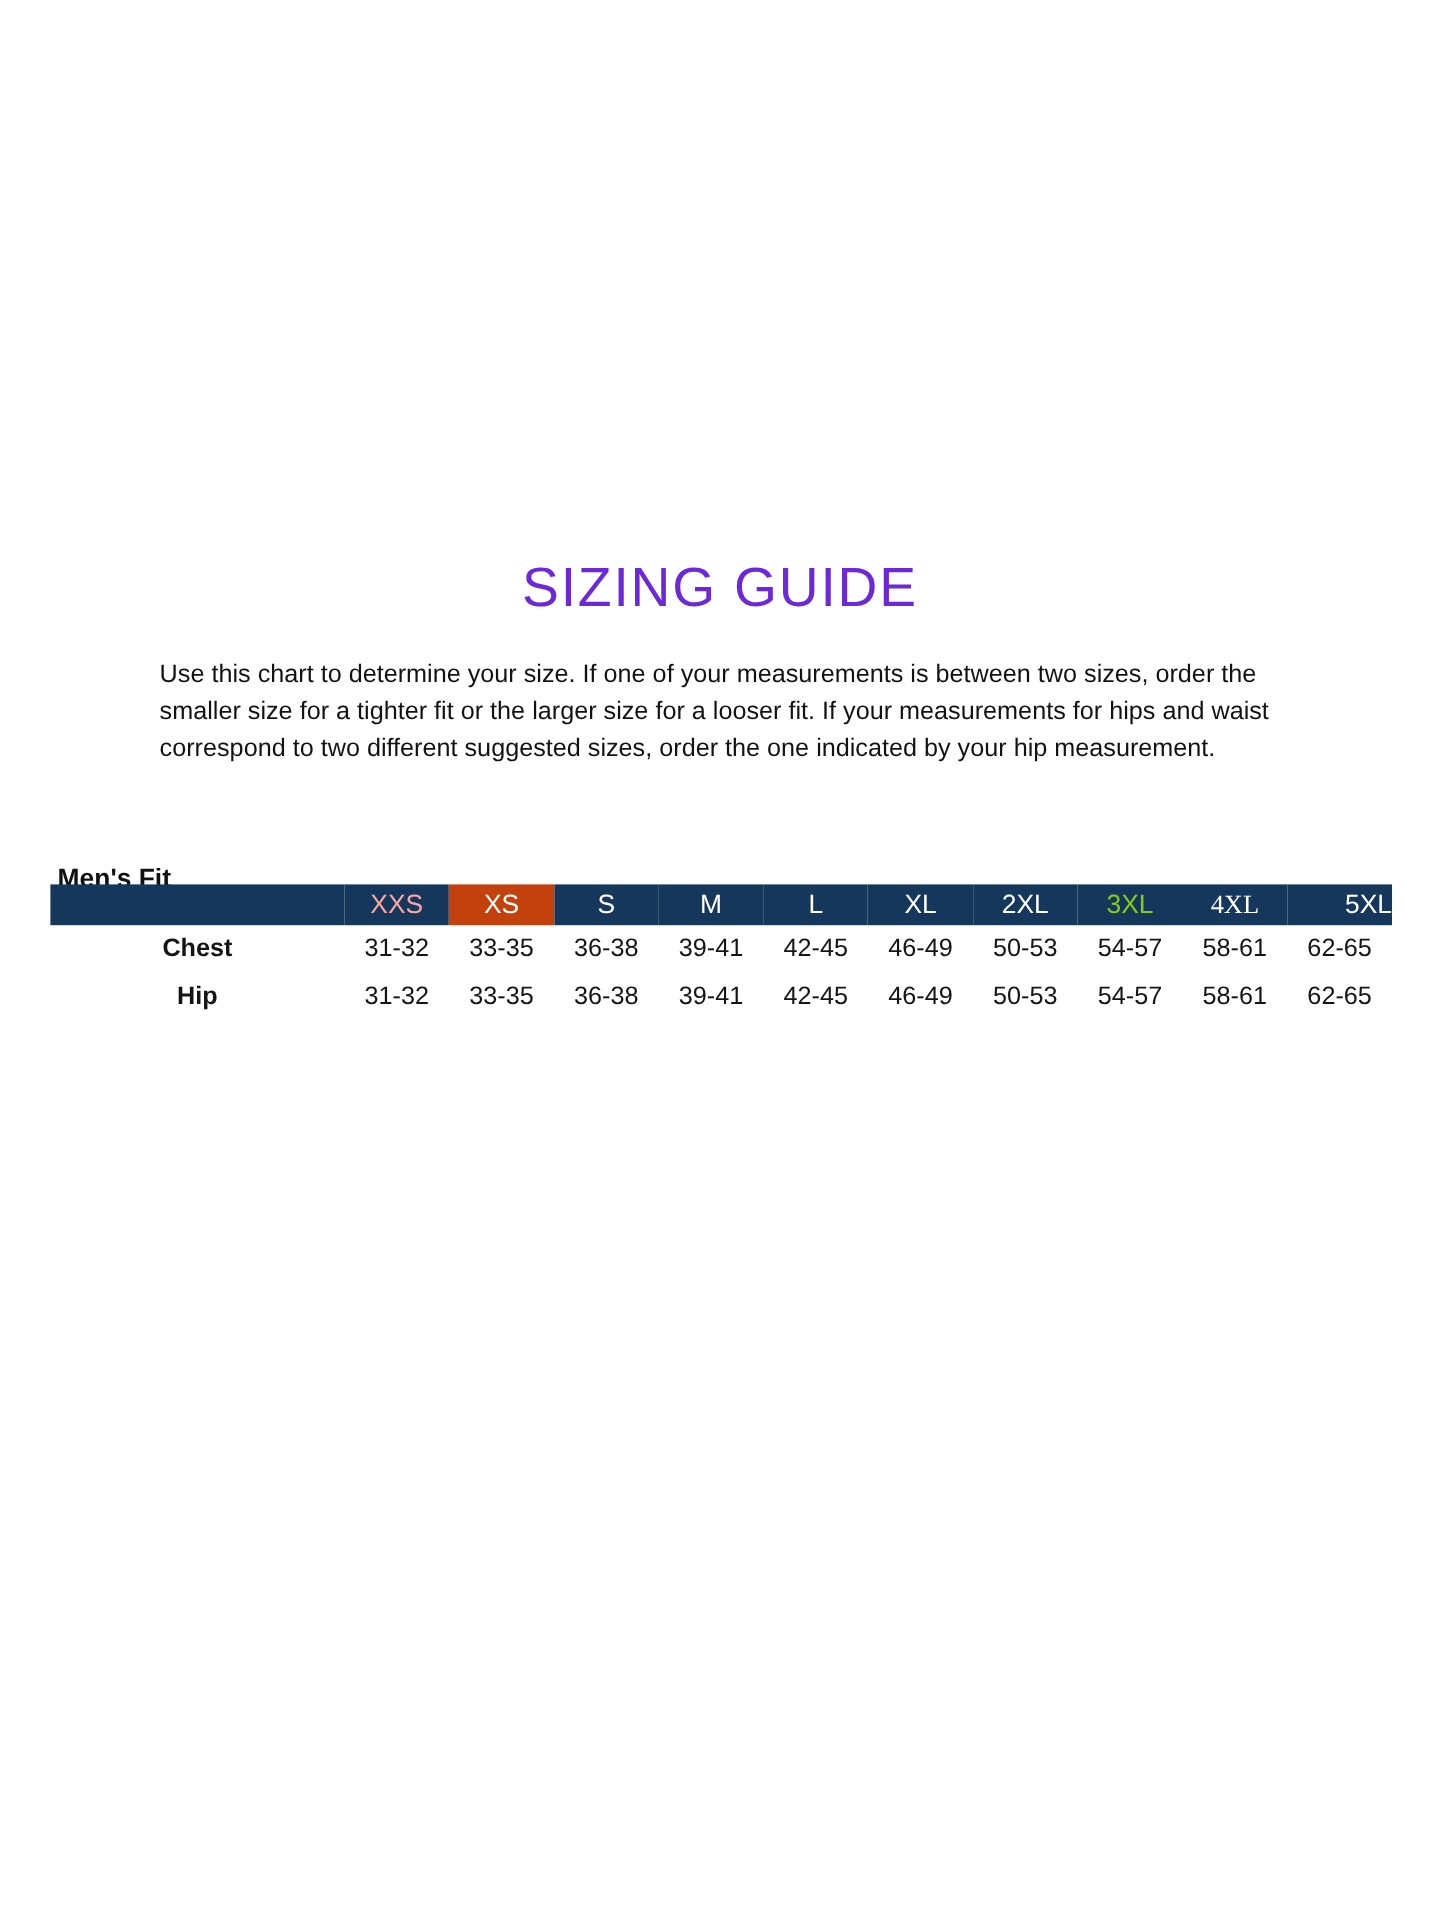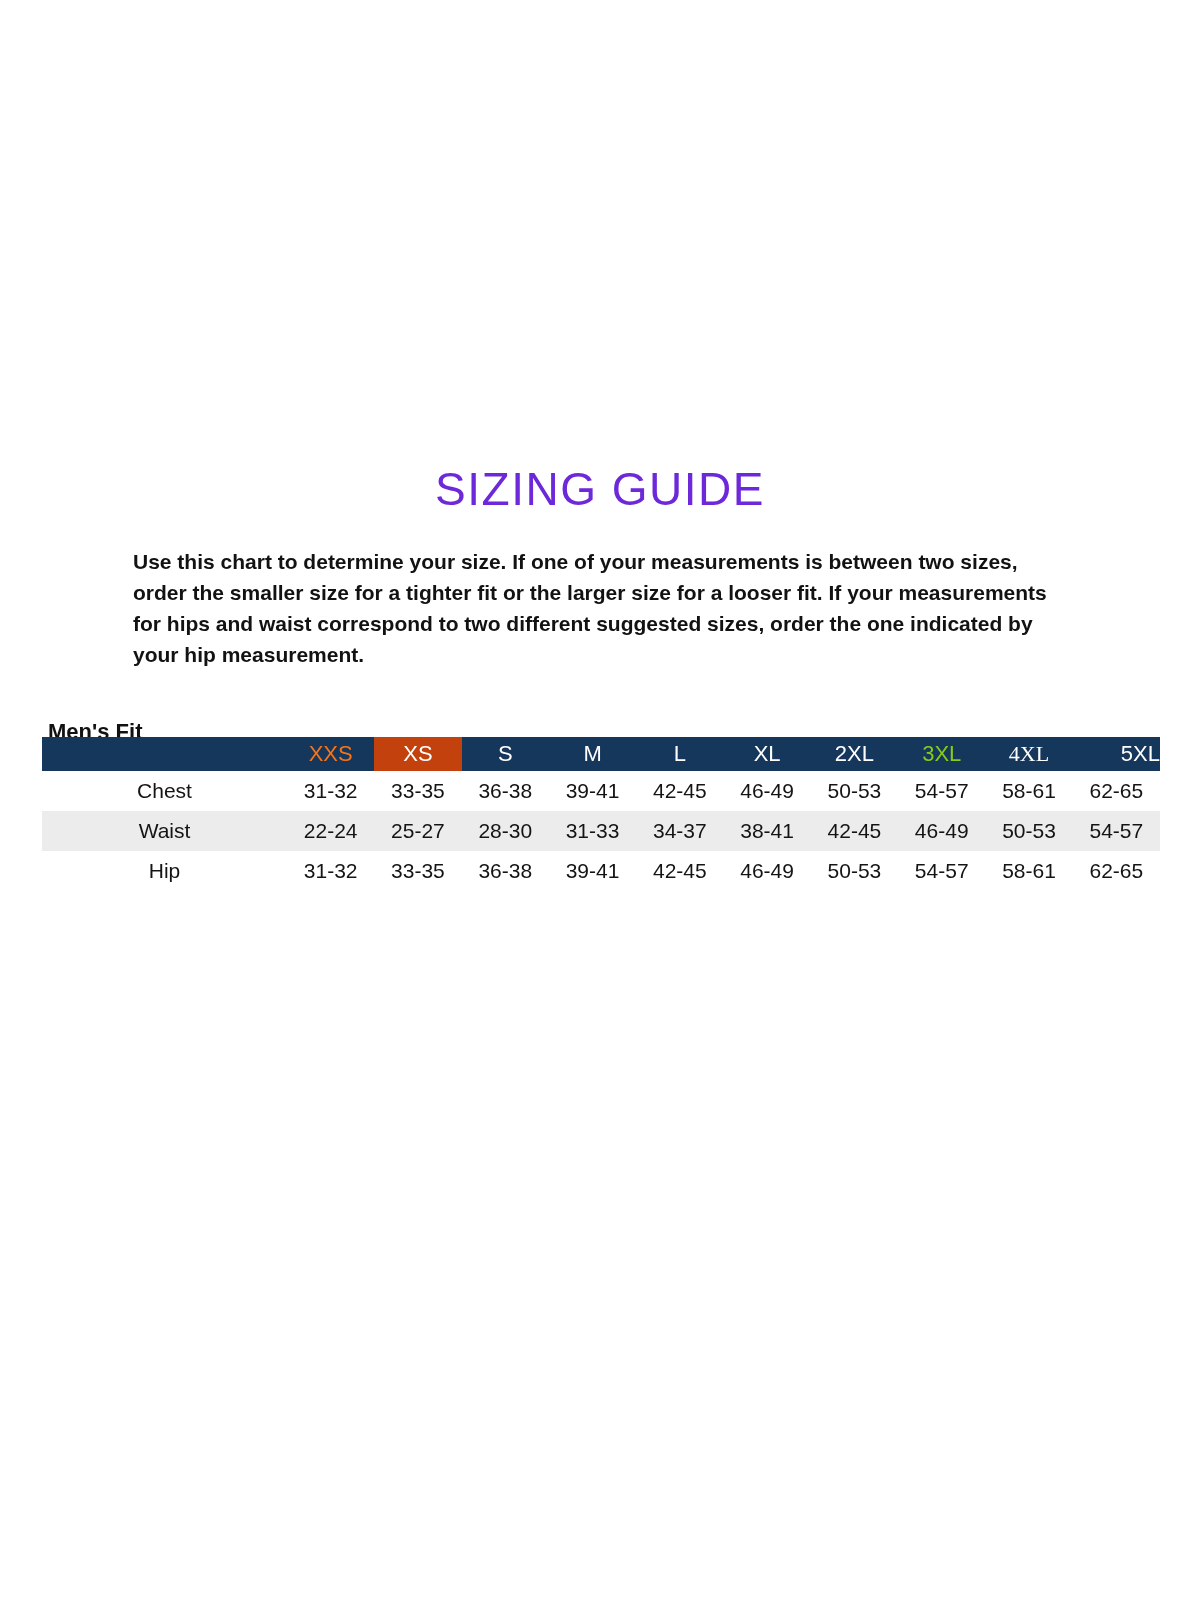--- a/index.html
+++ b/index.html
@@ -26,21 +26,20 @@
   }
 
   .intro {
     position: absolute;
     top: 546px;
     left: 133px;
     width: 940px;
     font-size: 21px;
     line-height: 31px;
     color: #121212;
-    font-weight: bold;
   }
 
   .section-label {
     position: absolute;
     top: 691px;
     left: 48px;
     font-size: 22px;
     font-weight: 700;
     color: #111111;
     margin-top: 28px;
@@ -66,21 +65,21 @@
 
   .size-table tbody td,
   .size-table tbody th {
     height: 40px;
     font-size: 21px;
     text-align: center;
     vertical-align: middle;
     color: #141414;
   }
   .size-table tbody th.row-label {
-    font-weight: 400;
+    font-weight: 700;
   }
 </style>
 </head>
 <body>
 
 <h1 class="page-title">SIZING GUIDE</h1>
 
 <p class="intro">Use this chart to determine your size. If one of your measurements is between two sizes, order the smaller size for a tighter fit or the larger size for a looser fit. If your measurements for hips and waist correspond to two different suggested sizes, order the one indicated by your hip measurement.</p>
 
 <div class="section-label">Men's Fit</div>
@@ -95,21 +94,21 @@
       <col>
       <col>
       <col>
       <col>
       <col>
       <col>
   </colgroup>
   <thead>
     <tr>
       <th style="background: rgb(22, 55, 92); color: rgb(255, 255, 255);"></th>
-      <th style="background: rgb(22, 55, 92); color: #f97316;">XXS</th>
+      <th style="background: rgb(22, 55, 92); color: #fca5a5;">XXS</th>
       <th style="background: #c2410c; color: rgb(255, 255, 255);">XS</th>
       <th style="background: rgb(22, 55, 92); color: rgb(255, 255, 255);">S</th>
       <th style="background: rgb(22, 55, 92); color: rgb(255, 255, 255);">M</th>
       <th style="background: rgb(22, 55, 92); color: rgb(255, 255, 255);">L</th>
       <th style="background: rgb(22, 55, 92); color: rgb(255, 255, 255);">XL</th>
       <th style="background: rgb(22, 55, 92); color: rgb(255, 255, 255);">2XL</th>
       <th style="background: rgb(22, 55, 92); color: #84cc16;">3XL</th>
       <th style="background: rgb(22, 55, 92); color: rgb(255, 255, 255); font-family: Liberation Serif, serif;">4XL</th>
       <th style="background: rgb(22, 55, 92); color: rgb(255, 255, 255); text-align: right;">5XL</th>
     </tr>
@@ -121,33 +120,20 @@
       <td>33-35</td>
       <td>36-38</td>
       <td>39-41</td>
       <td>42-45</td>
       <td>46-49</td>
       <td>50-53</td>
       <td>54-57</td>
       <td>58-61</td>
       <td>62-65</td>
     </tr>
-    <tr style="background: rgb(236, 236, 236);">
-      <th class="row-label">Waist</th>
-      <td>22-24</td>
-      <td>25-27</td>
-      <td>28-30</td>
-      <td>31-33</td>
-      <td>34-37</td>
-      <td>38-41</td>
-      <td>42-45</td>
-      <td>46-49</td>
-      <td>50-53</td>
-      <td>54-57</td>
-    </tr>
     <tr>
       <th class="row-label">Hip</th>
       <td>31-32</td>
       <td>33-35</td>
       <td>36-38</td>
       <td>39-41</td>
       <td>42-45</td>
       <td>46-49</td>
       <td>50-53</td>
       <td>54-57</td>

